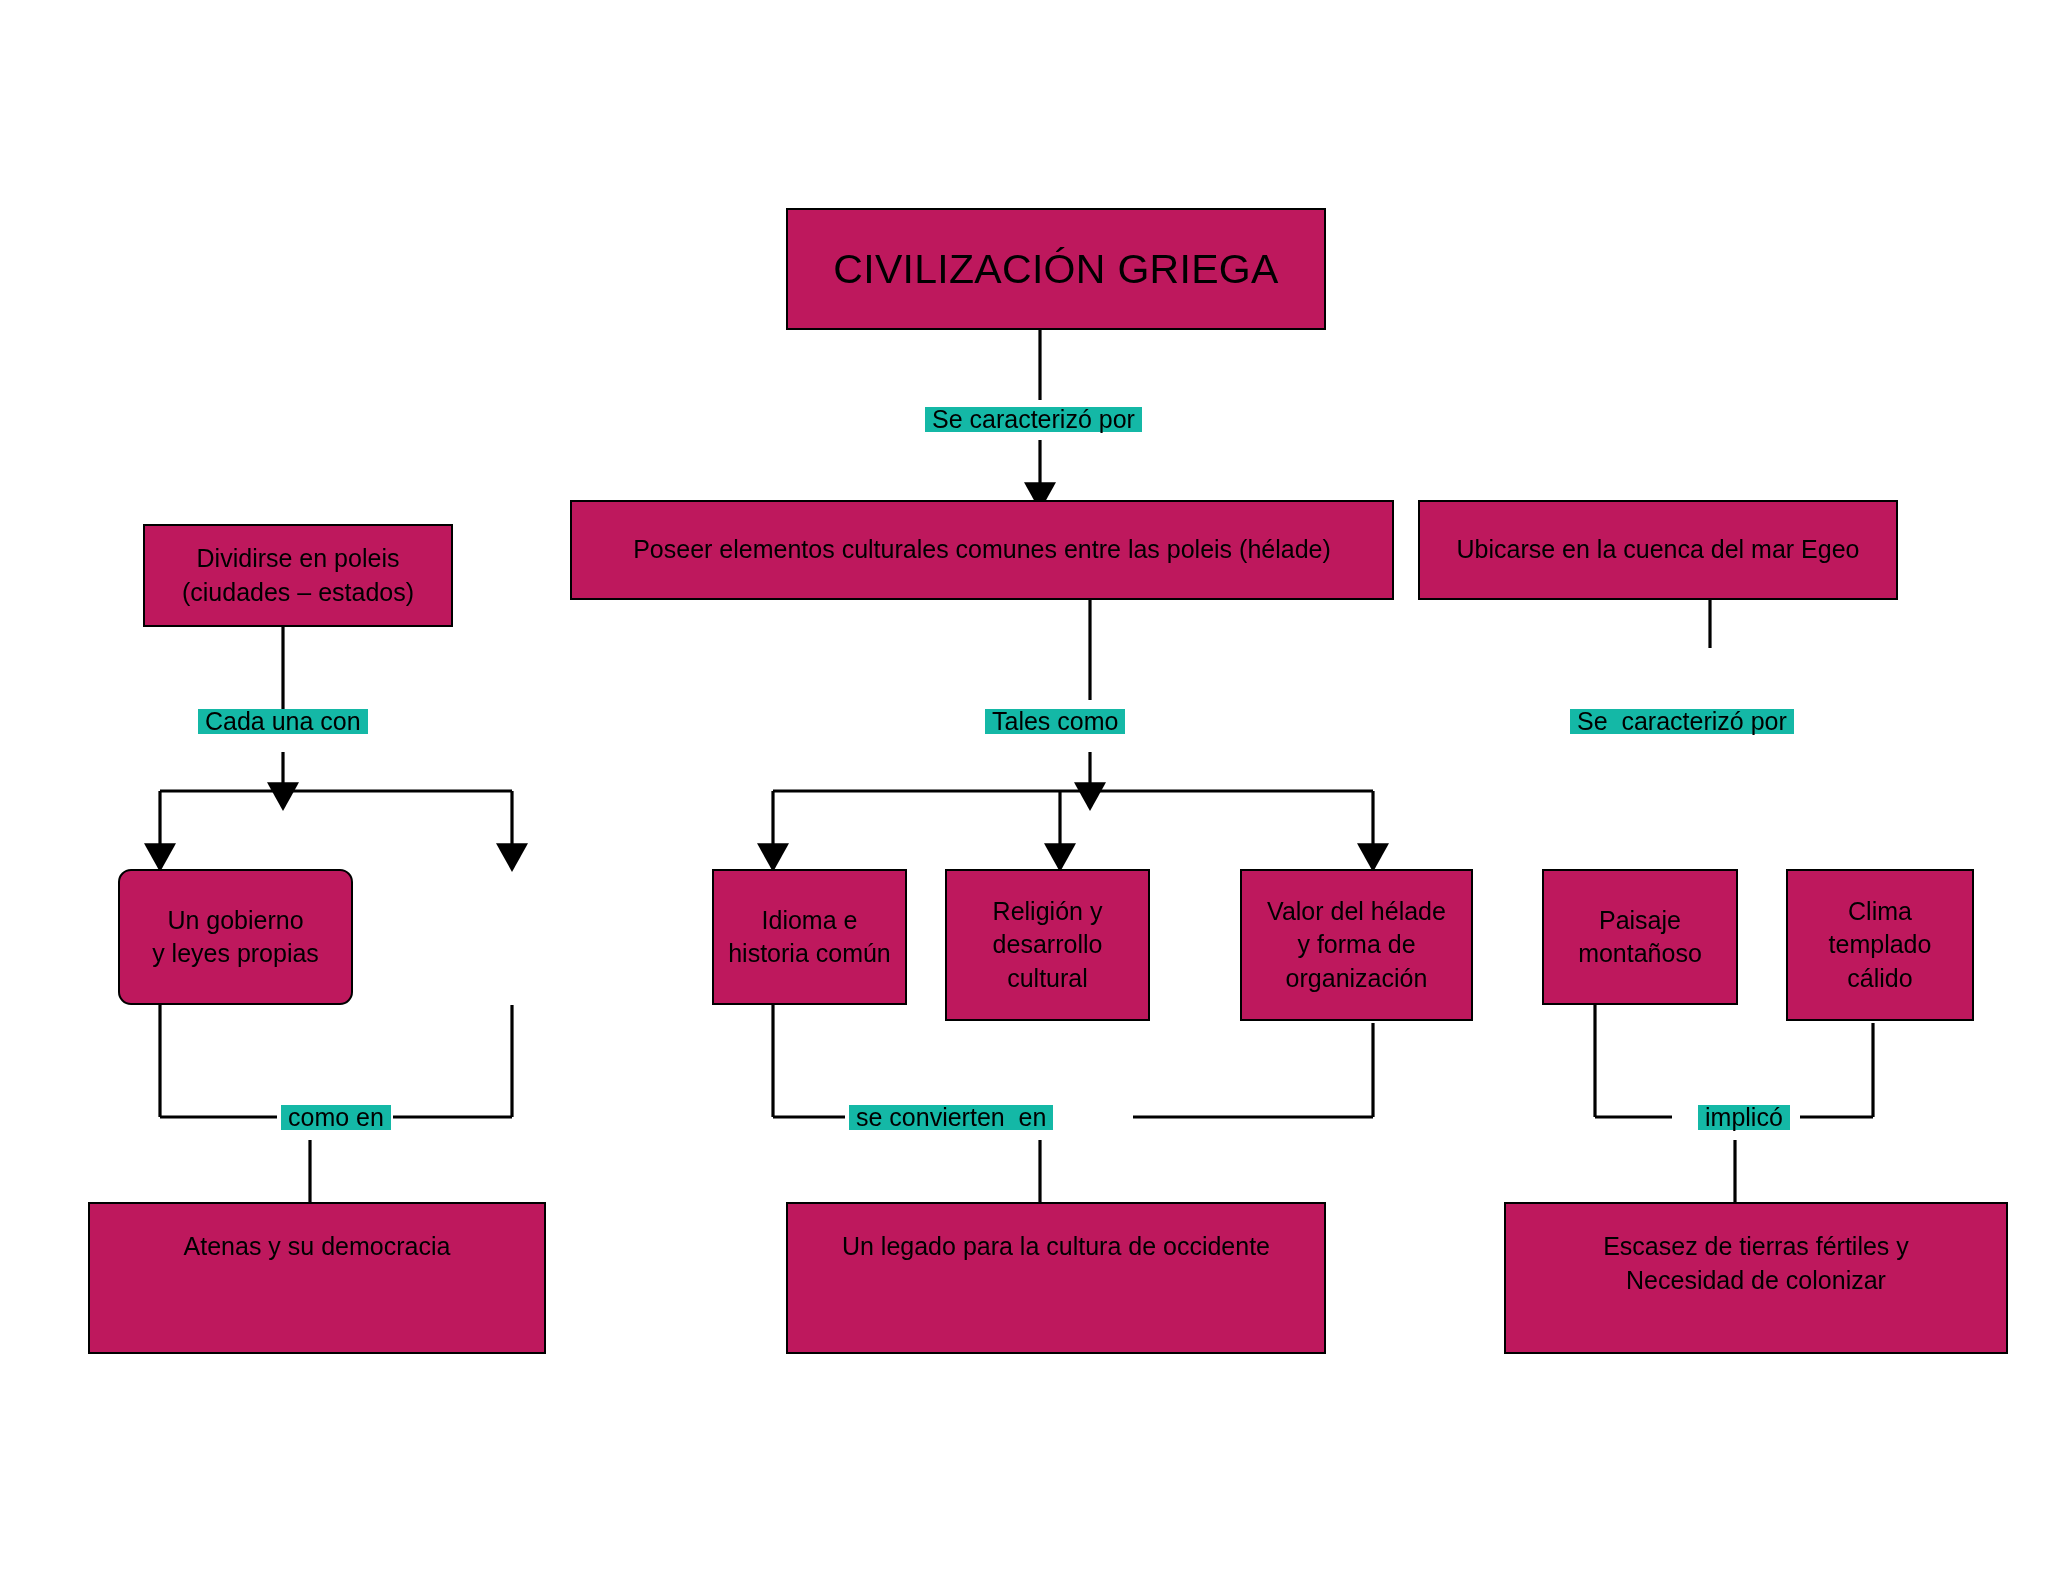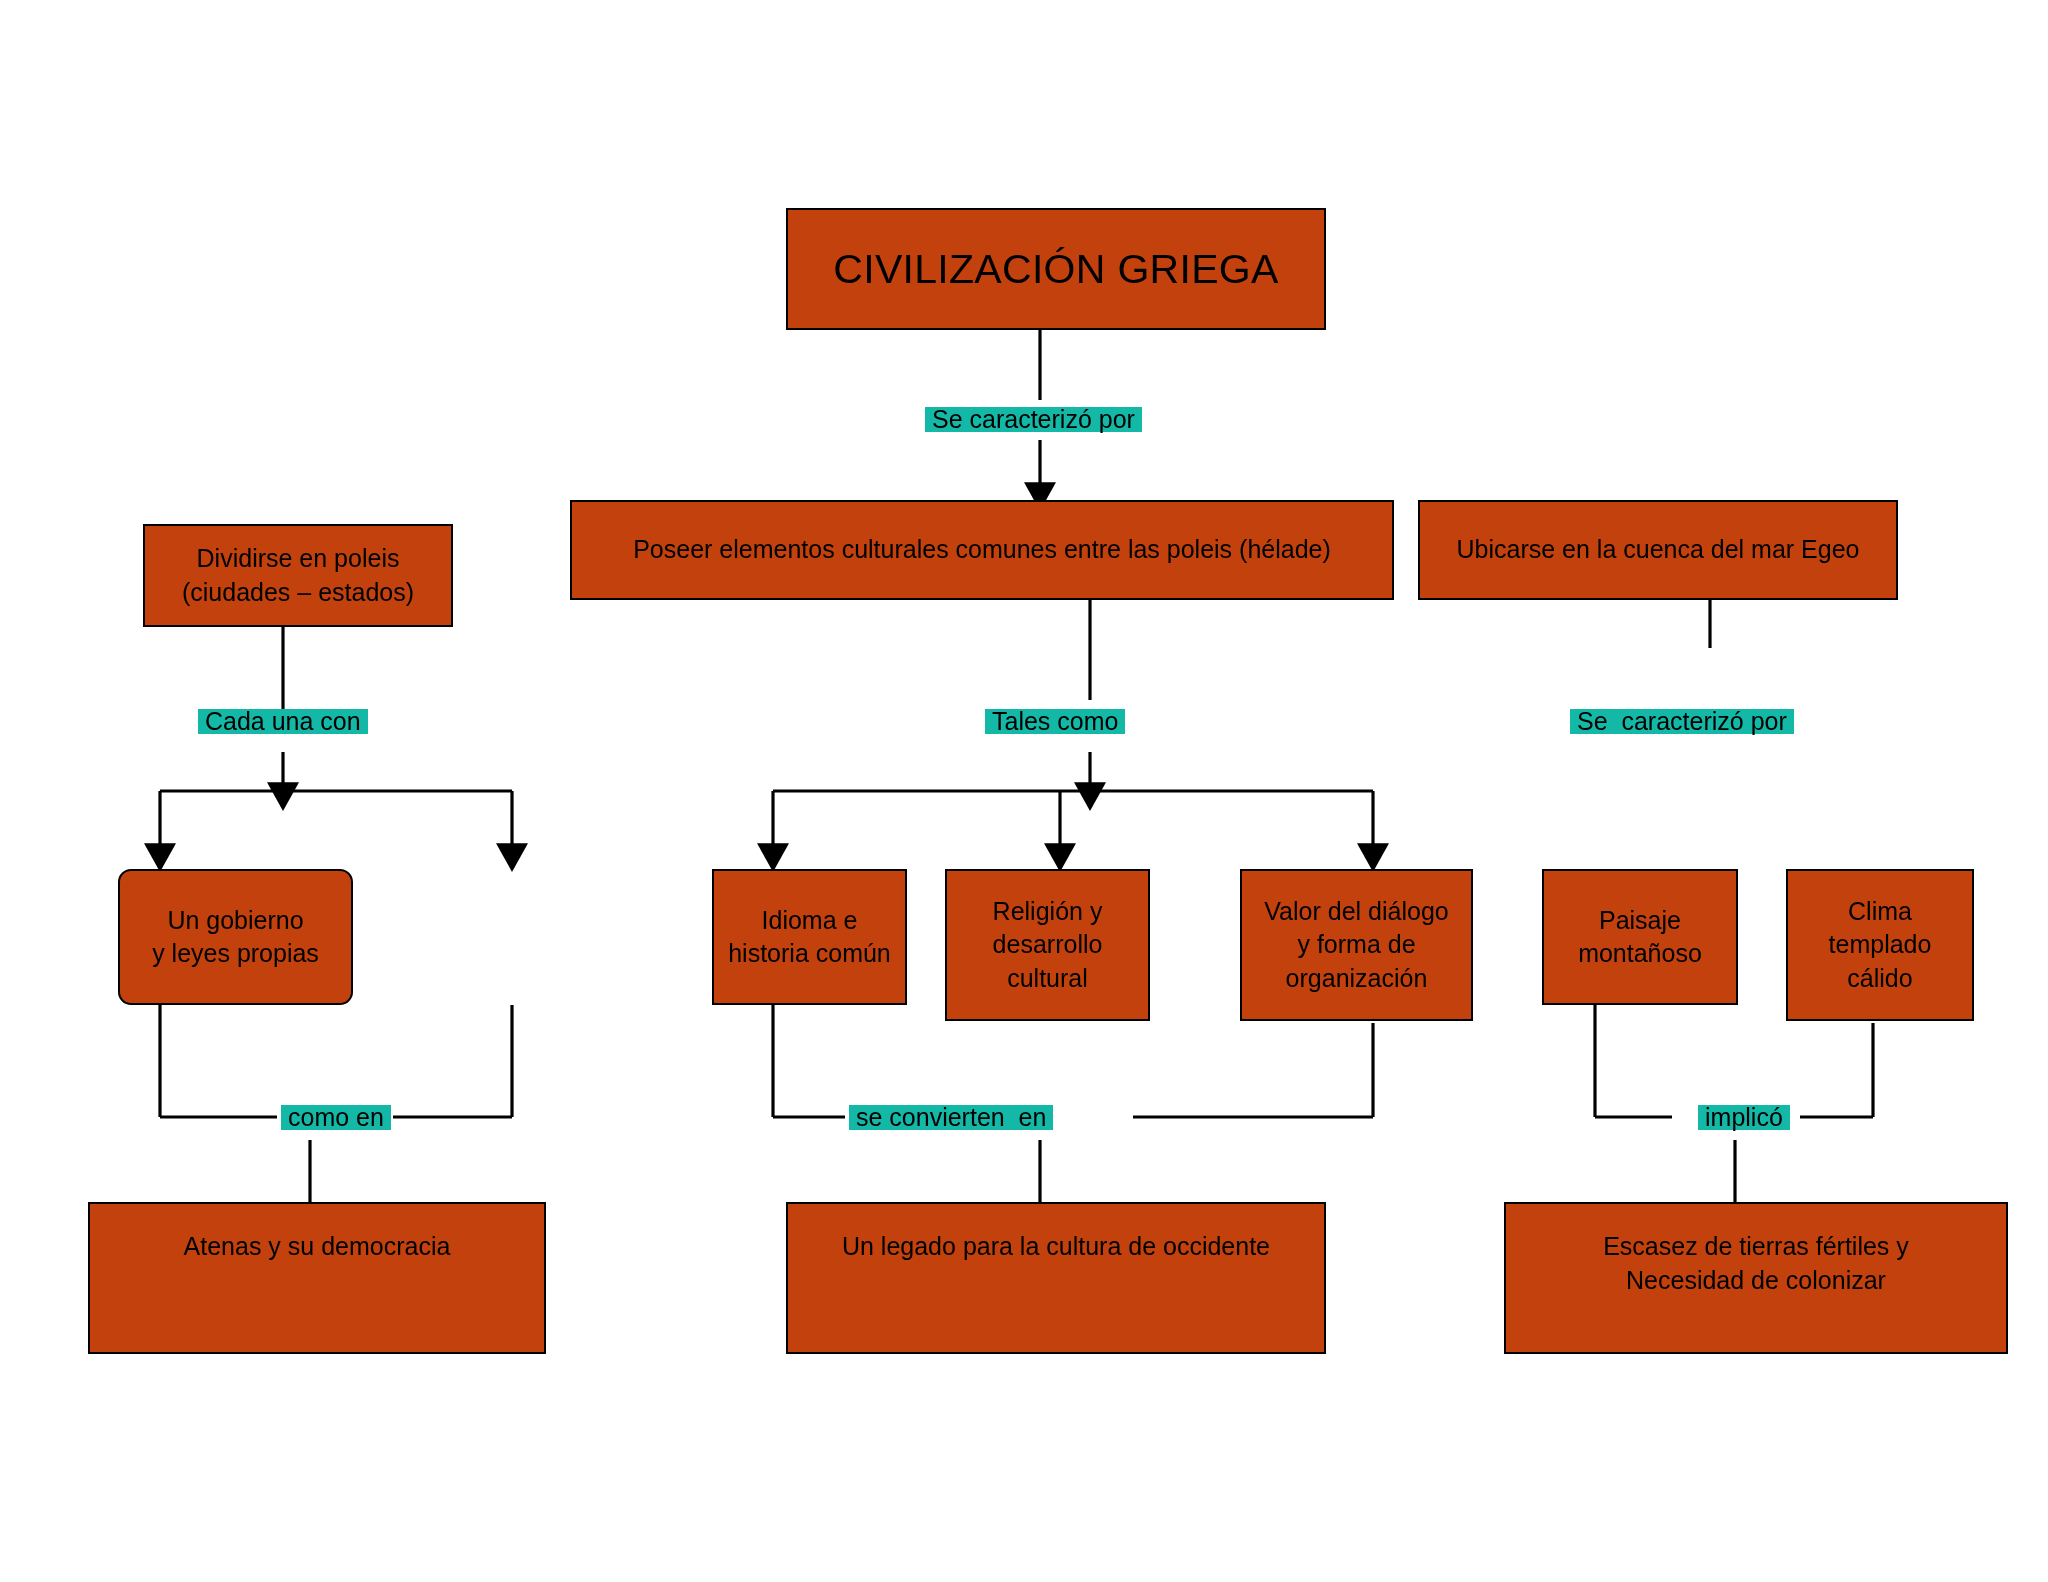--- a/index.html
+++ b/index.html
@@ -4,21 +4,21 @@
 <style>
   html,body{margin:0;padding:0;background:#ffffff;}
   body{
     width:2048px;height:1582px;position:relative;overflow:hidden;
     font-family:"Liberation Sans", sans-serif;color:#000000;
   }
   #stage{position:absolute;left:0;top:0;width:2048px;height:1582px;}
   #wires{position:absolute;left:0;top:0;width:2048px;height:1582px;pointer-events:none;}
   .box{
     position:absolute;box-sizing:border-box;
-    border:2.5px solid #000000;background:#c2410c;
+    border:2.5px solid #000000;background:#be185d;
     display:flex;justify-content:center;
     text-align:center;line-height:1.34;
     font-size:25px;
   }
   .box.mid{align-items:center;}
   .box.topish{align-items:flex-start;}
   .box .txt{display:block;padding:0 10px;white-space:pre-line;}
   .box.topish .txt{padding-top:26px;}
   #title-box{font-size:41px;letter-spacing:.3px;}
   .conn-label{
@@ -105,21 +105,21 @@
 historia común</span>
   </div>
 
   <div class="box mid" style="left:945px;top:869px;width:205px;height:152px;">
     <span class="txt">Religión y
 desarrollo
 cultural</span>
   </div>
 
   <div class="box mid" style="left:1240px;top:869px;width:233px;height:152px;">
-    <span class="txt">Valor del diálogo
+    <span class="txt">Valor del hélade
 y forma de
 organización</span>
   </div>
 
   <div class="box mid" style="left:1542px;top:869px;width:196px;height:136px;">
     <span class="txt">Paisaje
 montañoso</span>
   </div>
 
   <div class="box mid" style="left:1786px;top:869px;width:188px;height:152px;">

